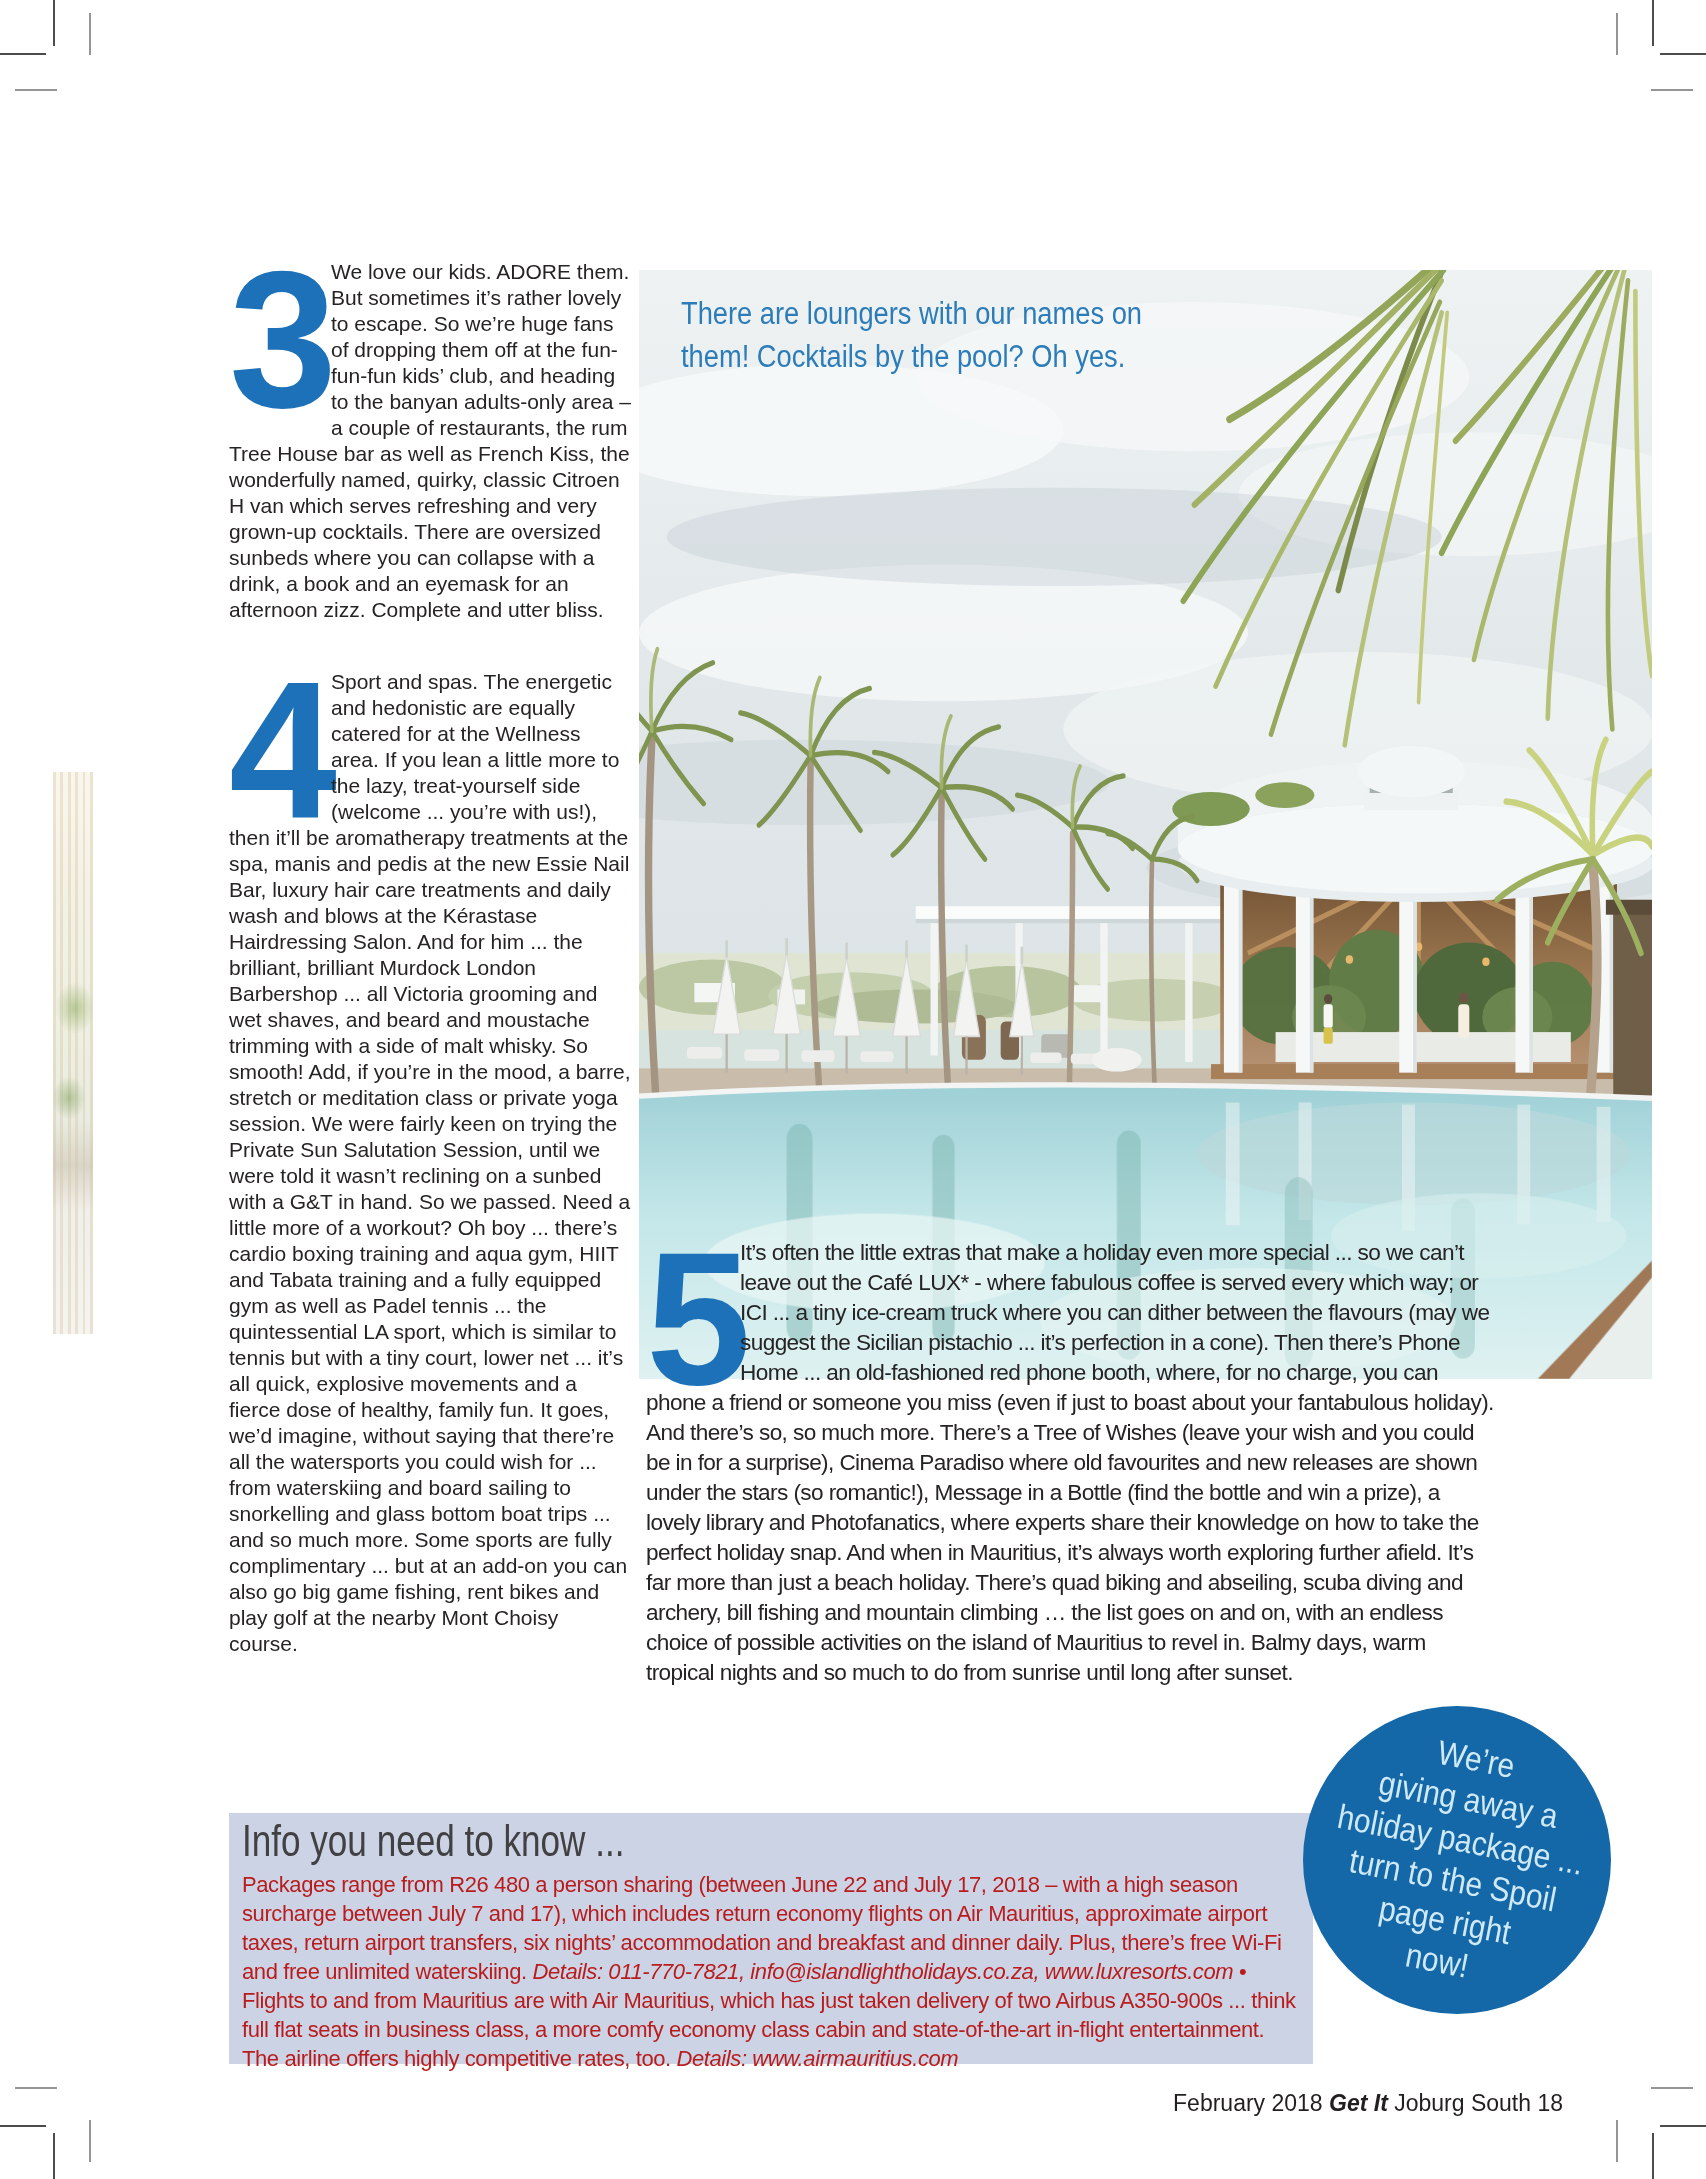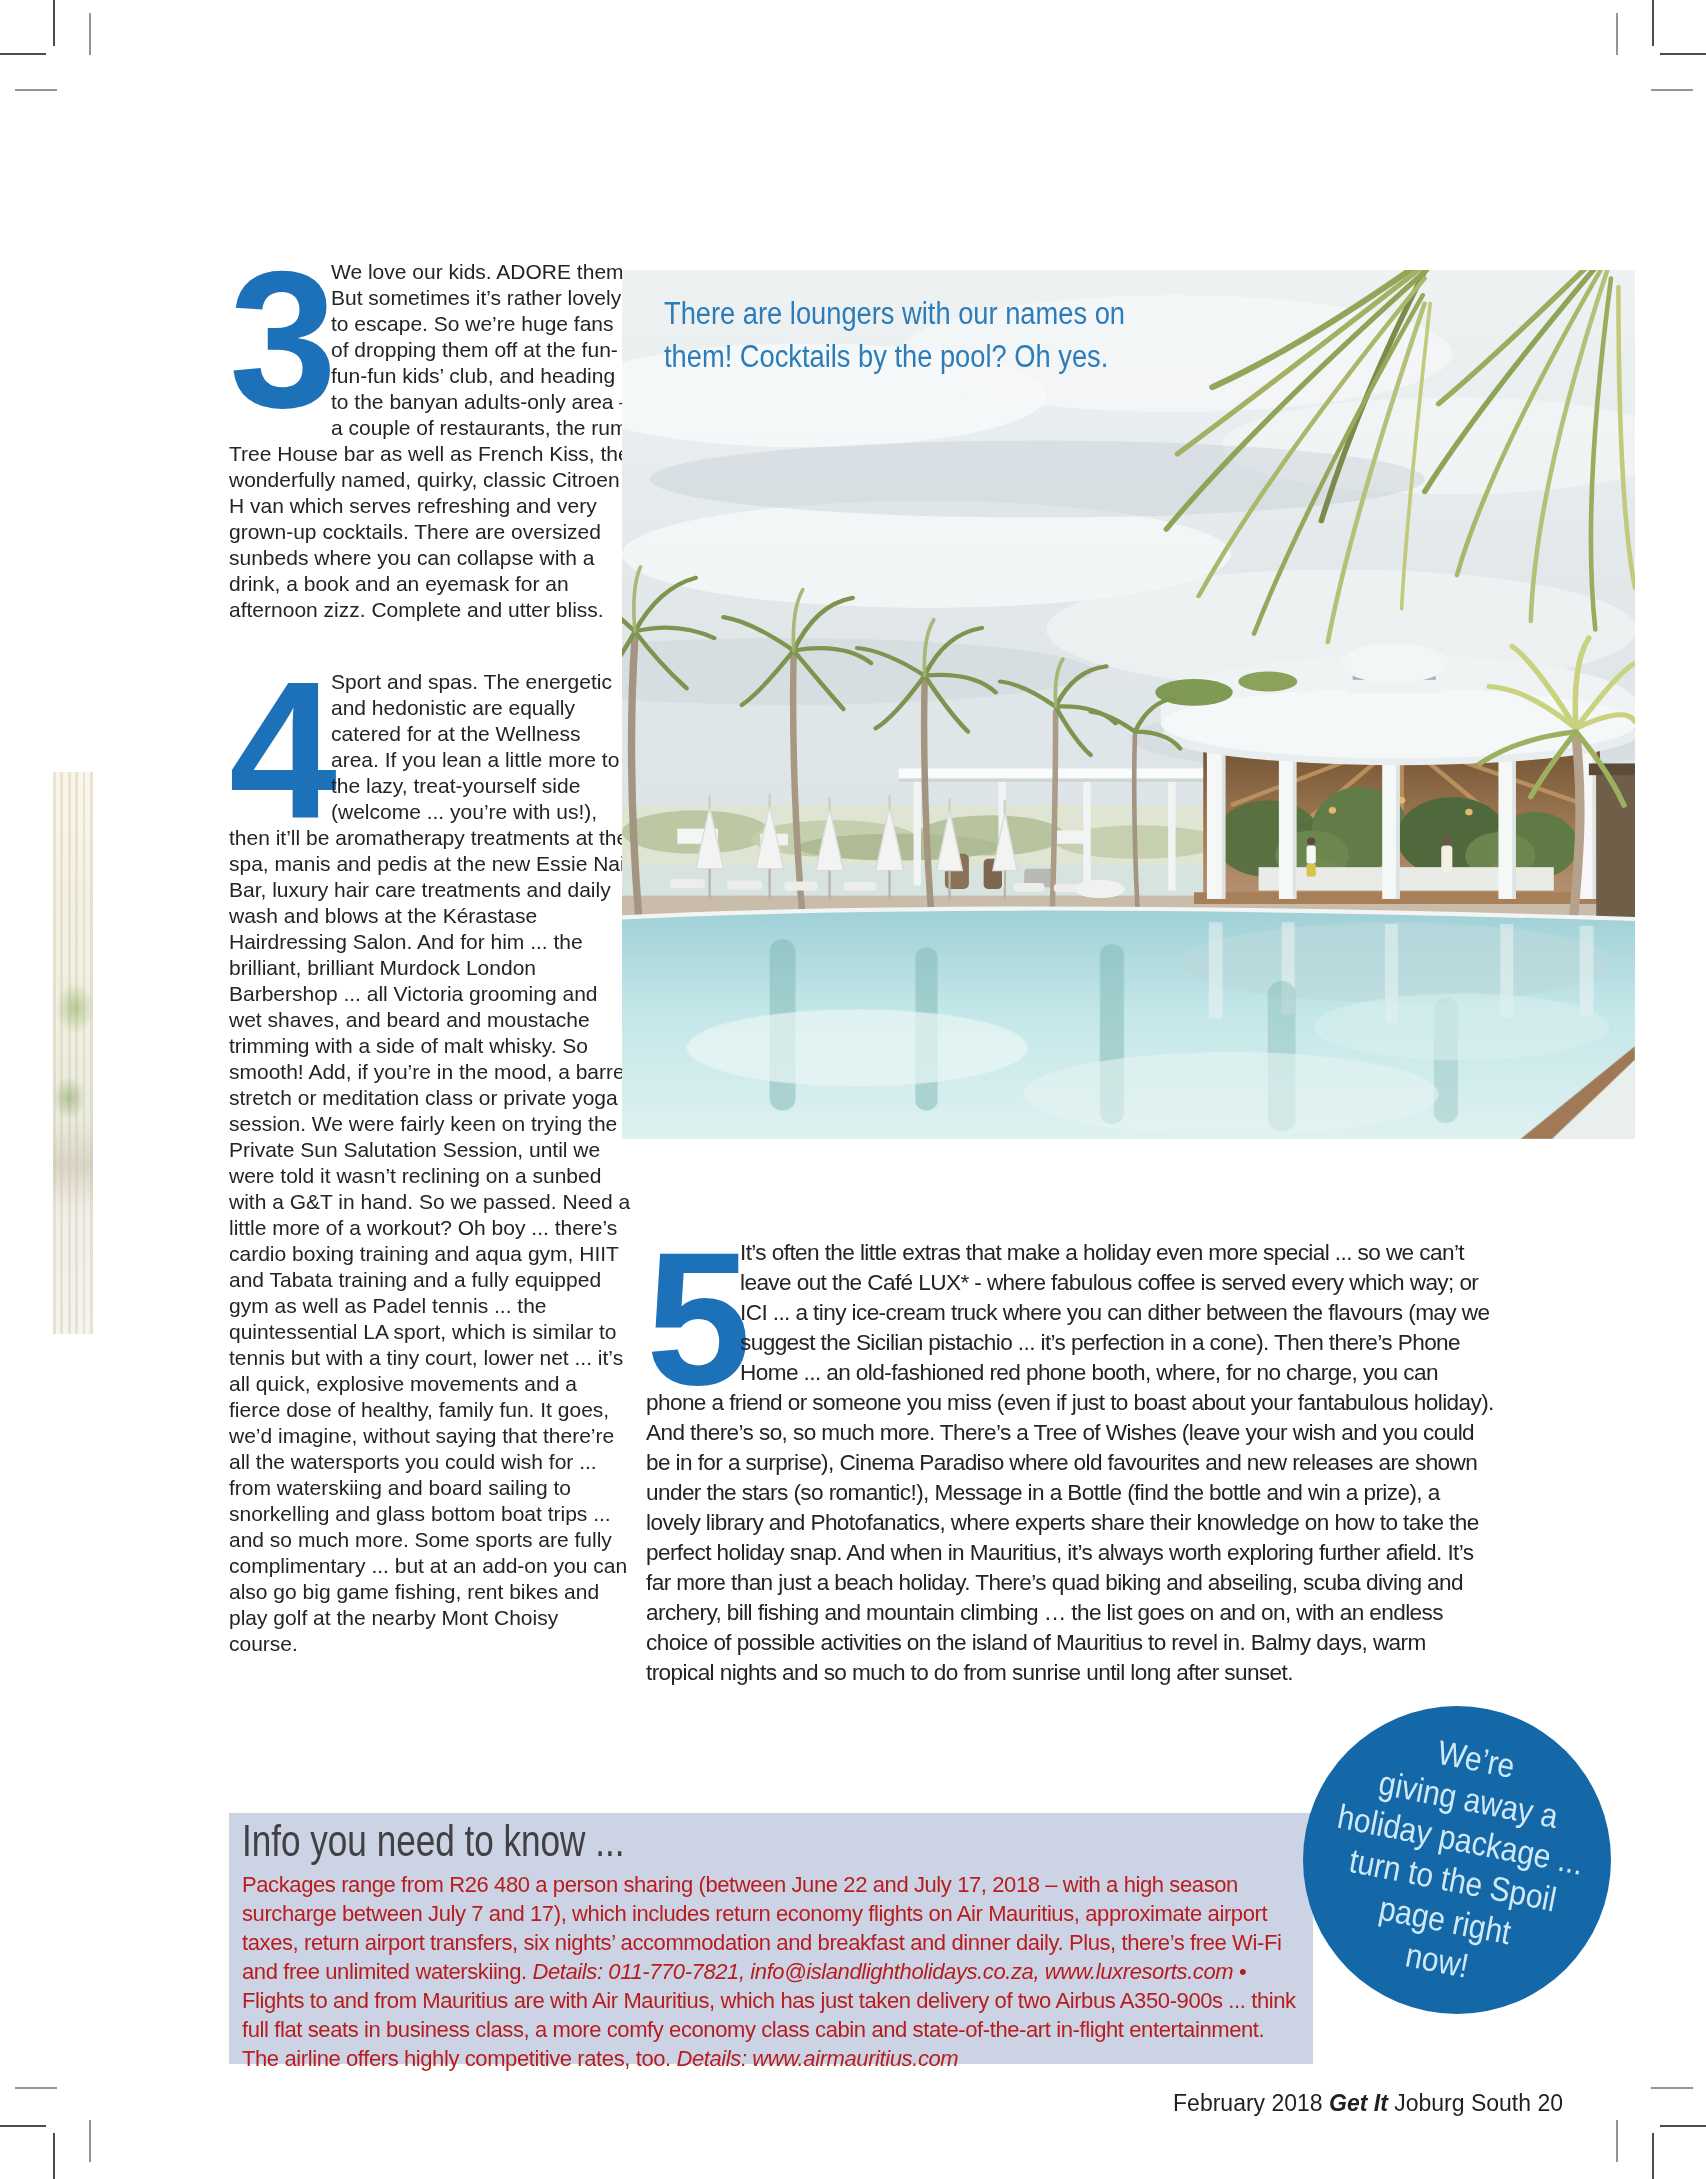--- a/index.html
+++ b/index.html
@@ -25,21 +25,21 @@
   .dc{float:left;font-weight:700;font-size:194px;line-height:162px;color:#1d71b8;
       width:102px;font-family:"Liberation Sans",sans-serif;}
   .dc3{height:181px;}
   .dc4{height:155px;}
   .dc5{height:124px;width:94px;font-size:189px;}
 
   .para-5{position:absolute;left:646px;top:1238px;width:853px;
           font-size:22.6px;line-height:30px;letter-spacing:-0.6px;}
 
   
-  .photo{position:absolute;left:622px;top:270px;width:1013px;height:869px;overflow:hidden;}
+  .photo{position:absolute;left:639px;top:270px;width:1013px;height:1109px;overflow:hidden;}
   .photo svg{display:block;width:100%;height:100%;}
   .pullquote{position:absolute;left:42px;top:22px;width:591px;color:#2b7cb9;
      font-size:31px;line-height:43px;font-weight:400;transform:scaleX(.88);transform-origin:0 0;}
   .pullquote span{display:block;}
 
   
   .infobox{position:absolute;left:229px;top:1813px;width:1084px;height:251px;
            background:#ccd3e5;box-sizing:border-box;padding:3.7px 16.6px 0 13px;}
   .infobox h2{margin:0 0 5.5px 0;font-size:45px;line-height:48px;font-weight:400;color:#414042;
               letter-spacing:0;transform:scaleX(.78);transform-origin:0 0;white-space:nowrap;}
@@ -372,17 +372,17 @@
       <span>We’re</span>
       <span>giving away a</span>
       <span>holiday package ...</span>
       <span>turn to the Spoil</span>
       <span>page right</span>
       <span>now!</span>
     </div>
   </div>
 
   <div class="footer">
-    <span>February 2018 </span><b>Get It</b><span> Joburg South 20</span>
+    <span>February 2018 </span><b>Get It</b><span> Joburg South 18</span>
   </div>
 
 </div>
 
 
 </body></html>

